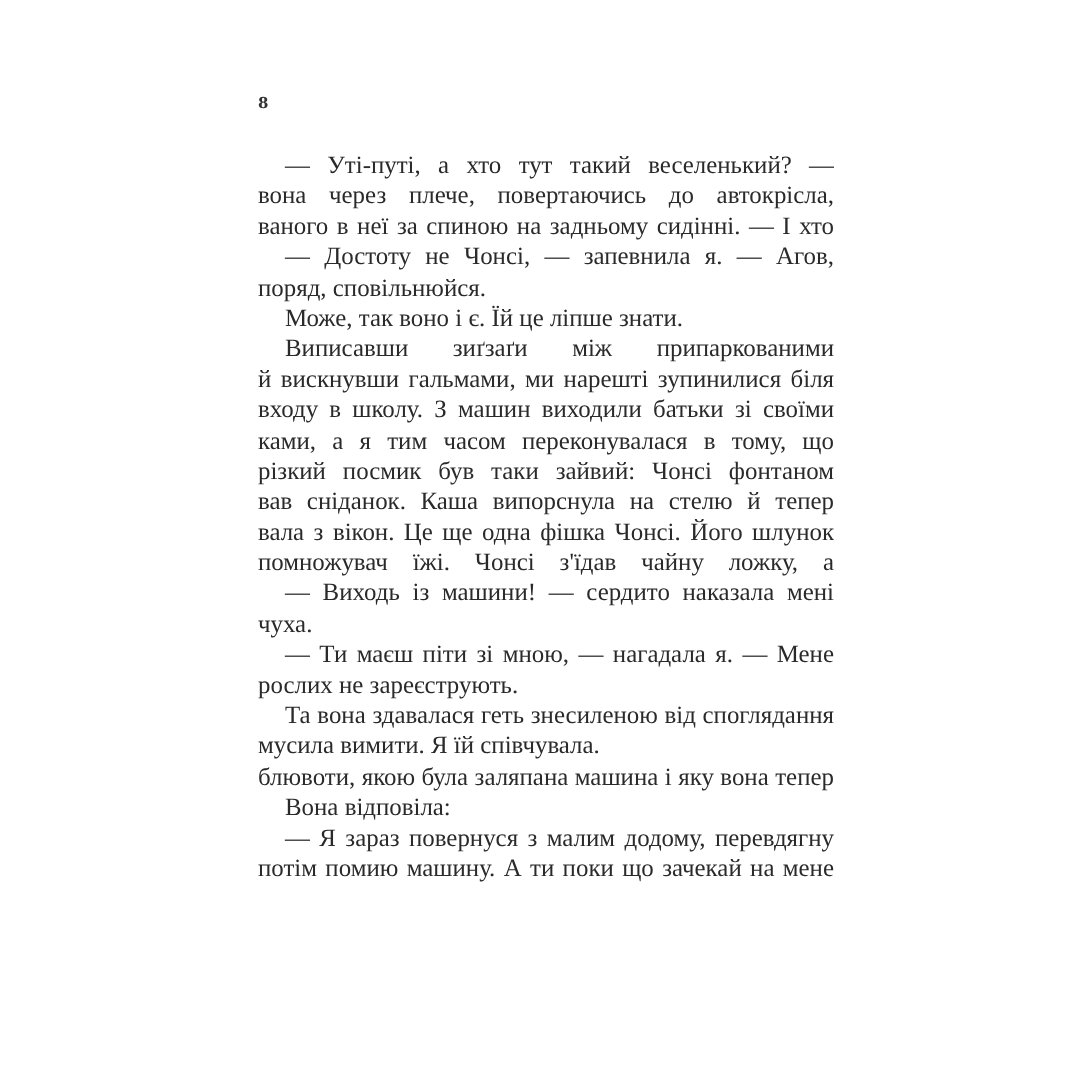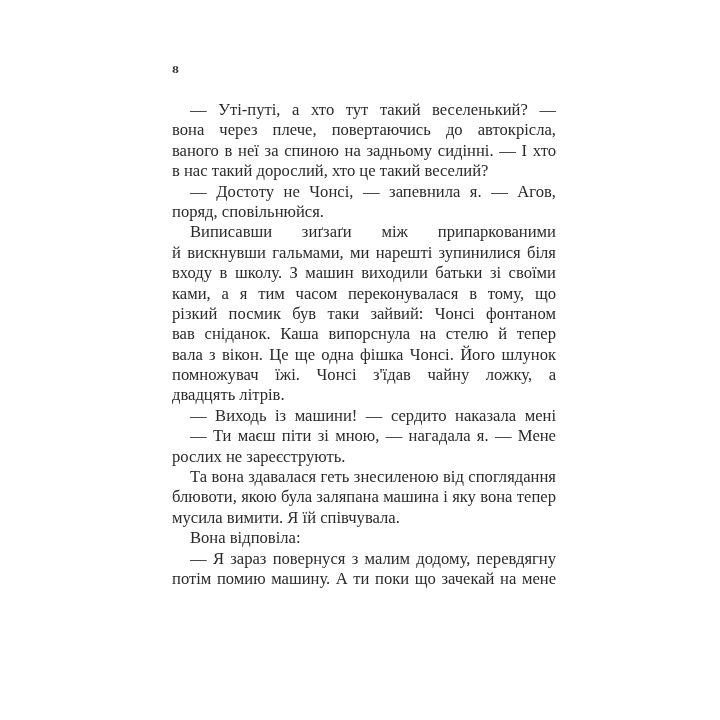--- a/index.html
+++ b/index.html
@@ -19,35 +19,35 @@
   </style>
 </head>
 <body>
 
 <div class="page">
   <div class="page-number">8</div>
   <div class="text-block" id="text-block">
       <span class="line indent justify">— Уті-путі, а хто тут такий веселенький? — сюсюкала</span>
       <span class="line justify">вона через плече, повертаючись до автокрісла, розташо-</span>
       <span class="line justify">ваного в неї за спиною на задньому сидінні. — І хто це</span>
-      <span class="line">в нас такий дорослий, хто це такий веселий?</span>
       <span class="line indent justify">— Достоту не Чонсі, — запевнила я. — Агов, школа вже</span>
       <span class="line">поряд, сповільнюйся.</span>
+      <span class="line indent">Може, так воно і є. Їй це ліпше знати.</span>
       <span class="line indent justify">Виписавши зиґзаґи між припаркованими машинами</span>
       <span class="line justify">й вискнувши гальмами, ми нарешті зупинилися біля</span>
       <span class="line justify">входу в школу. З машин виходили батьки зі своїми діточ-</span>
       <span class="line justify">ками, а я тим часом переконувалася в тому, що останній</span>
       <span class="line justify">різкий посмик був таки зайвий: Чонсі фонтаном виблю-</span>
       <span class="line justify">вав сніданок. Каша випорснула на стелю й тепер скрапу-</span>
       <span class="line justify">вала з вікон. Це ще одна фішка Чонсі. Його шлунок ніби</span>
       <span class="line justify">помножувач їжі. Чонсі з'їдав чайну ложку, а вибльовував</span>
-      <span class="line">двадцять літрів.</span>
       <span class="line indent justify">— Виходь із машини! — сердито наказала мені Відьма-</span>
+      <span class="line">чуха.</span>
       <span class="line indent justify">— Ти маєш піти зі мною, — нагадала я. — Мене без до-</span>
       <span class="line">рослих не зареєструють.</span>
       <span class="line indent justify">Та вона здавалася геть знесиленою від споглядання</span>
+      <span class="line">мусила вимити. Я їй співчувала.</span>
       <span class="line justify">блювоти, якою була заляпана машина і яку вона тепер</span>
-      <span class="line">мусила вимити. Я їй співчувала.</span>
       <span class="line indent">Вона відповіла:</span>
       <span class="line indent justify">— Я зараз повернуся з малим додому, перевдягну його,</span>
       <span class="line justify">потім помию машину. А ти поки що зачекай на мене тут.</span>
     </div>
 </div>
 
 </body></html>

